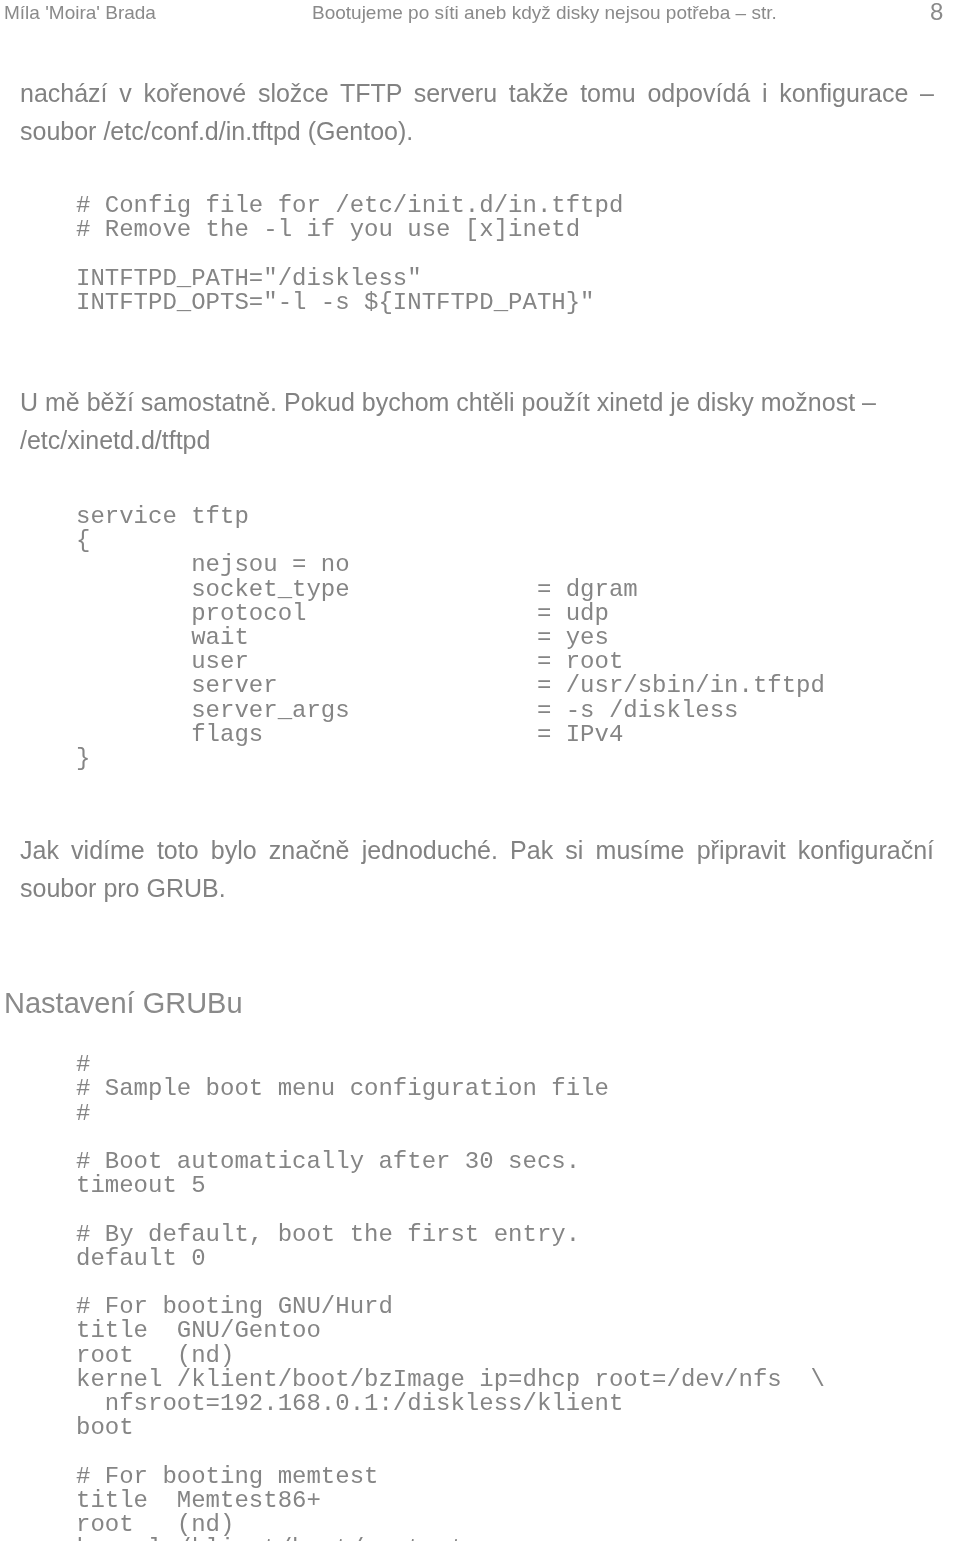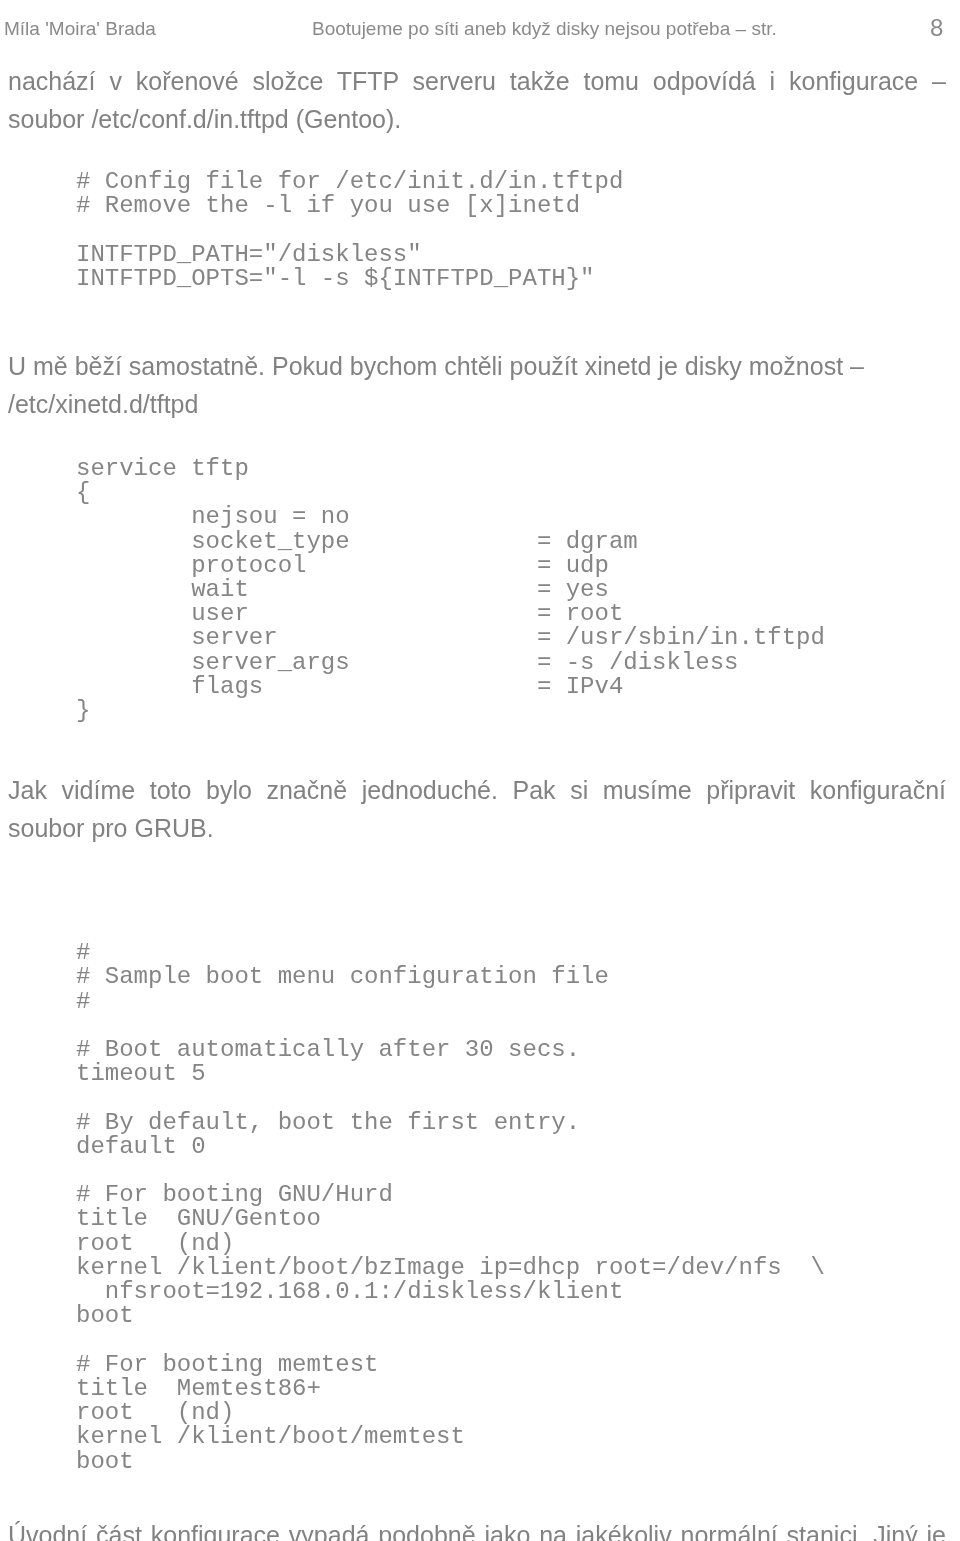--- a/index.html
+++ b/index.html
@@ -13,21 +13,21 @@
     position: relative;
     font-family: "Liberation Sans", sans-serif;
     color: #808080;
     overflow: hidden;
   }
 
   
   .page-header {
     position: absolute;
     left: 0;
-    top: 16px;
+    top: 0;
     width: 776px;
     height: 32px;
     font-size: 19px;
     color: #8a8a8a;
     white-space: nowrap;
   }
   .page-header .hdr-author {
     position: absolute;
     left: 4px;
     top: 2px;
@@ -47,21 +47,21 @@
 
   
   .content {
     position: absolute;
     left: 0;
     top: 32px;
     width: 960px;
   }
 
   p.para {
-    margin: 4px;
+    margin: 16px;
     padding: 0 10px 0 4px;
     font-size: 25px;
     line-height: 38px;
     color: #828282;
     text-align: justify;
     -webkit-hyphens: none;
     hyphens: none;
   }
   p.para.nojust {
     text-align: left;
@@ -134,20 +134,21 @@
         server_args             = -s /diskless
         flags                   = IPv4
 }</pre>
 
   <div class="sp-44"></div>
 
   <p class="para">Jak vidíme toto bylo značně jednoduché. Pak si musíme připravit konfigurační soubor pro GRUB.</p>
 
   <div class="sp-60"></div>
 
+  <h2 class="section-heading">Nastavení GRUBu</h2>
 
   <div class="sp-30"></div>
 
   <pre class="code-block">#
 # Sample boot menu configuration file
 #
 
 # Boot automatically after 30 secs.
 timeout 5
 

